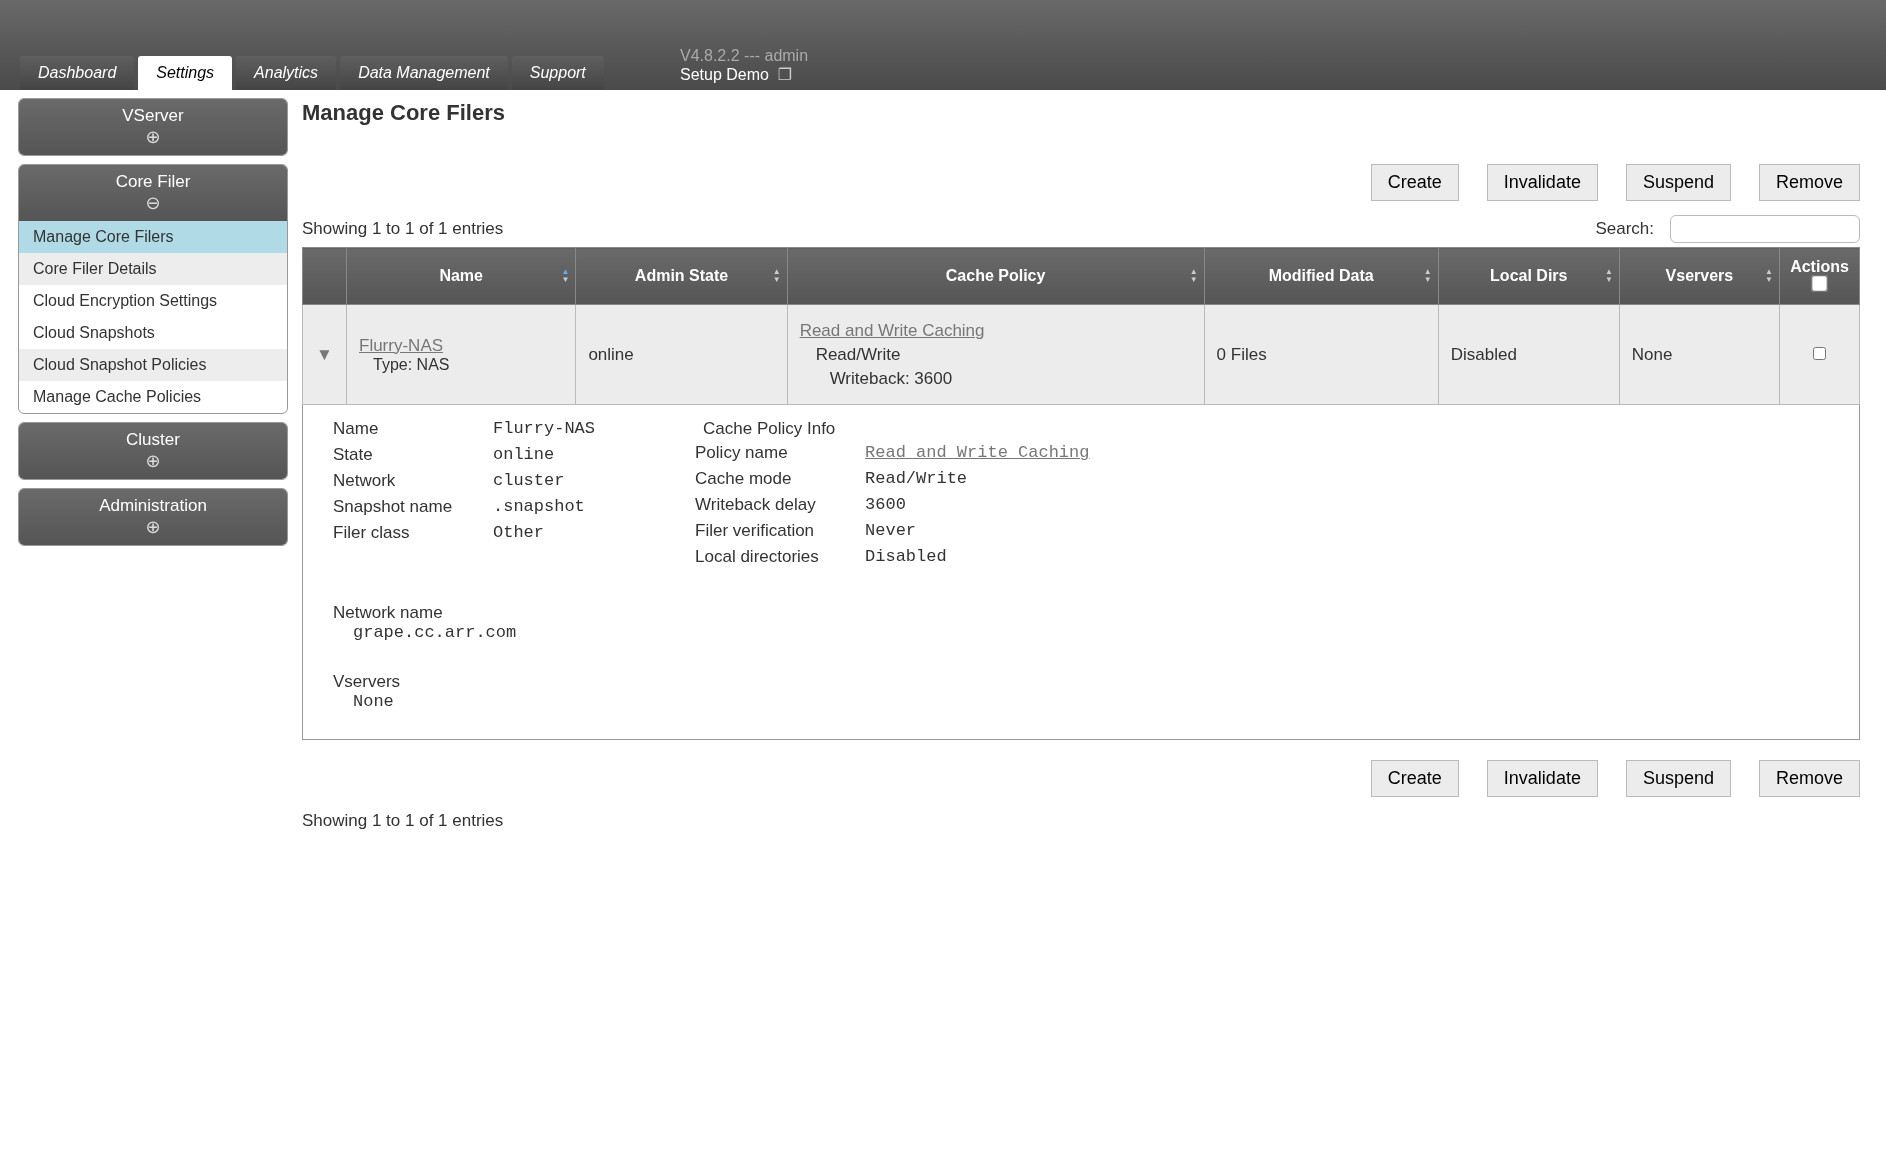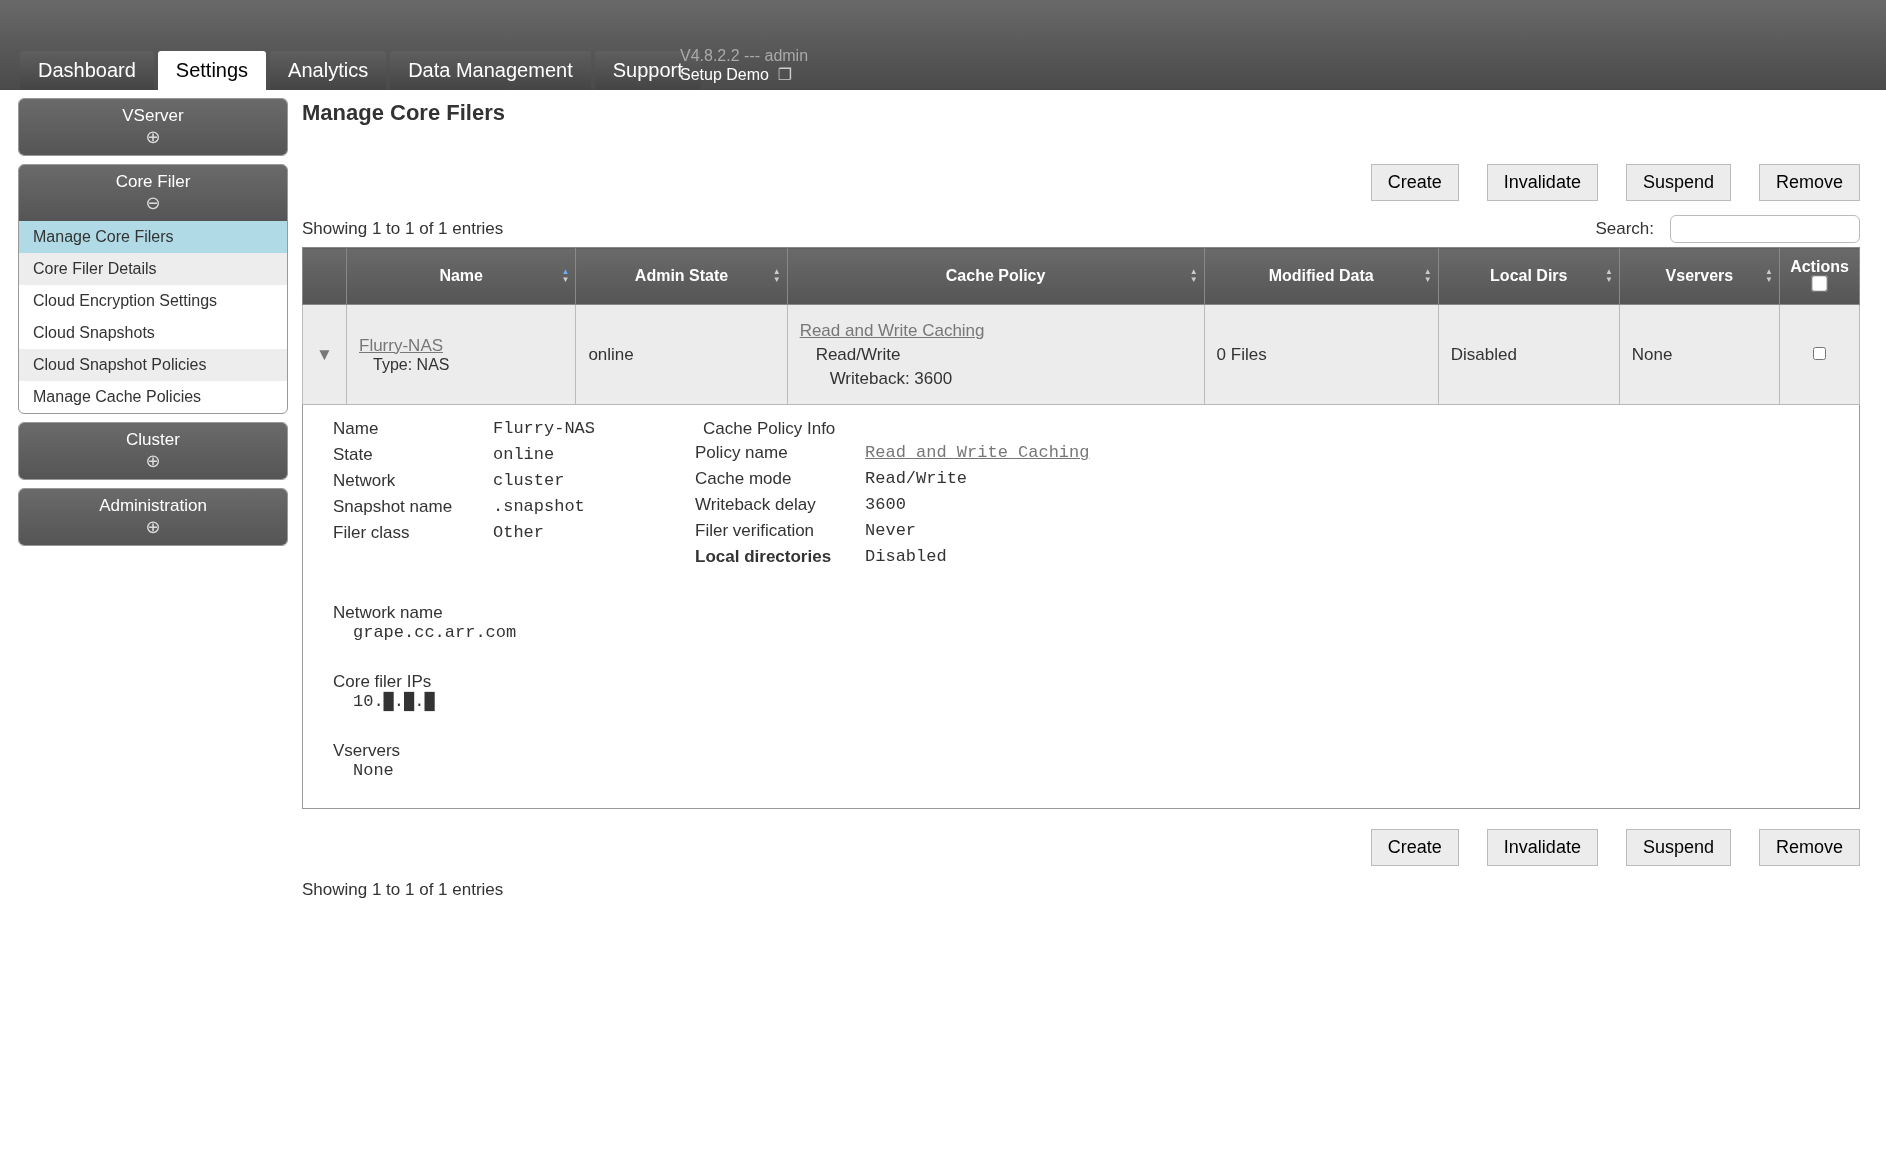--- a/index.html
+++ b/index.html
@@ -1,19 +1,19 @@
 <!DOCTYPE html>
 <html><head>
 <meta charset="utf-8">
 <style>
 * { box-sizing: border-box; margin: 0; padding: 0; }
 body { font-family: Arial, Helvetica, sans-serif; background: #fff; font-size: 15px; color: #333; }
 .header-bar { background: linear-gradient(#696969, #4a4a4a); height: 90px; position: relative; }
 .nav-tabs { position: absolute; bottom: 0; left: 20px; display: flex; gap: 4px; }
-.nav-tab { background: linear-gradient(#5f5f5f, #444); color: #fff; padding: 8px 18px; font-size: 20px; cursor: pointer; border-radius: 3px 3px 0 0; }
+.nav-tab { background: linear-gradient(#5f5f5f, #444); color: #fff; padding: 8px 18px; font-size: 16px; cursor: pointer; border-radius: 3px 3px 0 0; font-style: italic; }
 .nav-tab.active { background: #fff; color: #000; }
 .header-right { position: absolute; top: 26px; right: 20px; display: flex; align-items: center; gap: 40px; }
 .logout-btn { background: #656565; border: 1px solid #888; color: #ccc; padding: 6px 14px; font-size: 16px; cursor: pointer; }
 .brand { display: flex; align-items: center; gap: 12px; }
 .brand-letter { color: #fff; font-size: 34px; font-family: Arial; letter-spacing: 14px; }
 .brand-e { display: inline-flex; flex-direction: column; gap: 3px; }
 .brand-e span { display: block; width: 18px; height: 4px; background: #E58E27; }
 .brand-e span:nth-child(1){width:18px;} .brand-e span:nth-child(2){width:14px;} .brand-e span:nth-child(3){width:18px;} .brand-e span:nth-child(4){width:14px;} .brand-e span:nth-child(5){width:18px;}
 .version-info { position: absolute; bottom: 6px; left: 680px; color: #aaa; font-size: 16px; }
 .version-info .setup { color: #fff; text-align: center; }
@@ -217,33 +217,29 @@
               </div>
               <div class="detail-row">
                 <div class="detail-label" style="width: 170px;">Writeback delay</div>
                 <div class="detail-val">3600</div>
               </div>
               <div class="detail-row">
                 <div class="detail-label" style="width: 170px;">Filer verification</div>
                 <div class="detail-val">Never</div>
               </div>
               <div class="detail-row">
-                <div class="detail-label" style="width: 170px; font-weight: bold;">Local directories</div>
+                <div class="detail-label" style="width: 170px;">Local directories</div>
                 <div class="detail-val">Disabled</div>
               </div>
             </div>
         </div>
       </div>
       <div class="lower-block">
         <div>Network name</div>
         <div class="mono">grape.cc.arr.com</div>
-      </div>
-      <div class="lower-block">
-        <div>Core filer IPs</div>
-        <div class="mono">10.█.█.█</div>
       </div>
       <div class="lower-block">
         <div>Vservers</div>
         <div class="mono">None</div>
       </div>
     </div>
 
     <div class="below-details">
       <div class="action-row">
           <button class="action-btn">Create</button>

